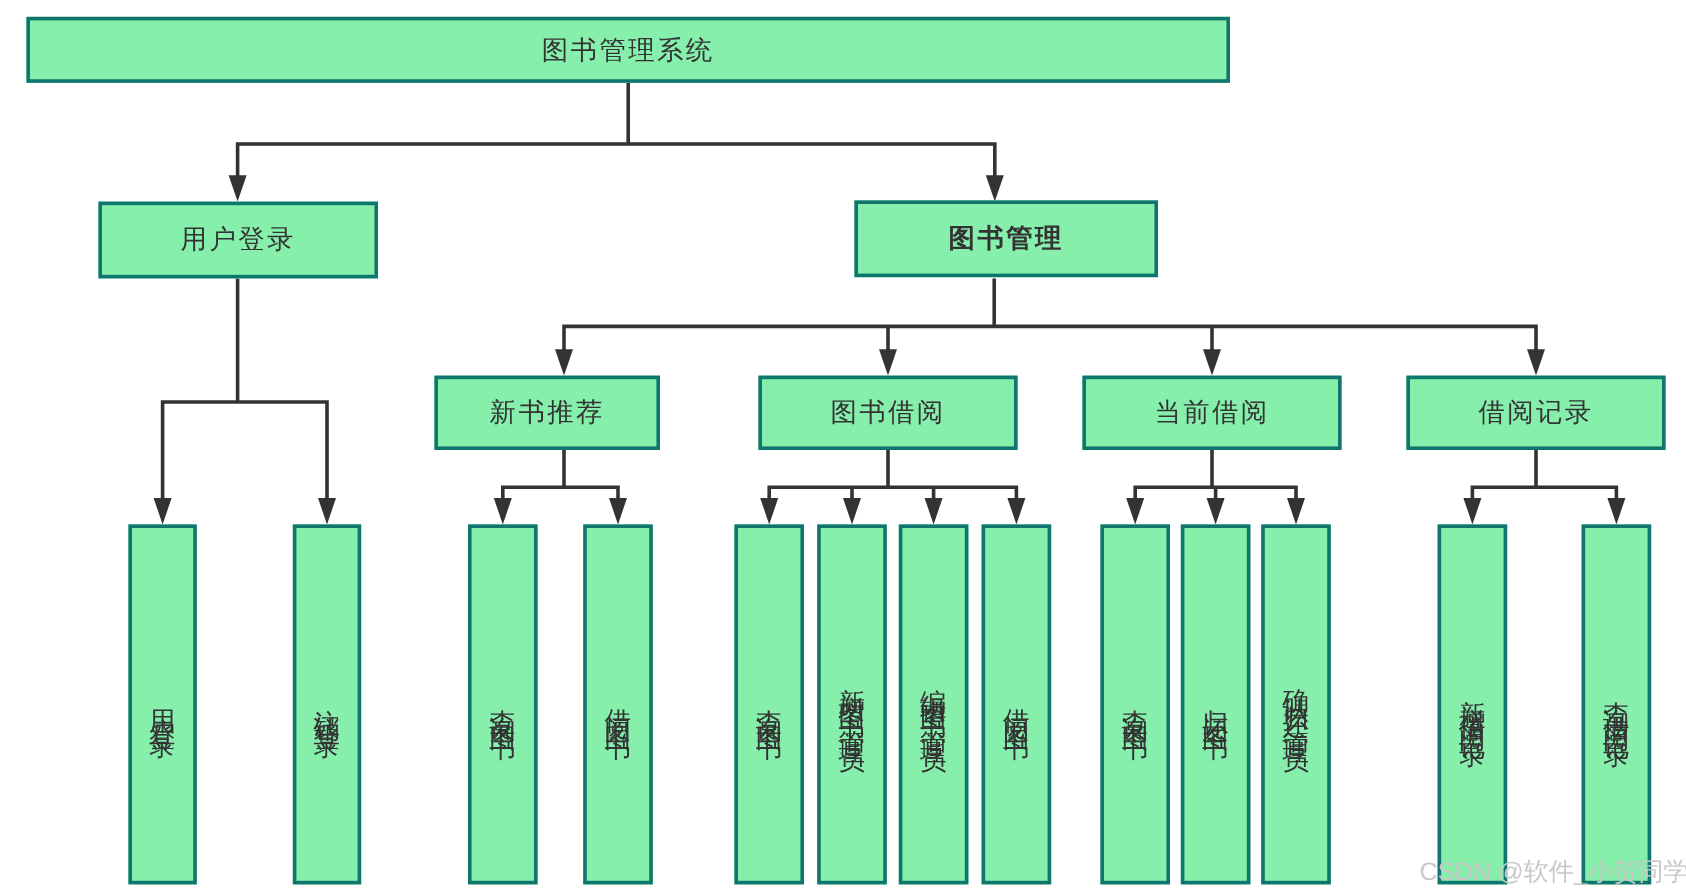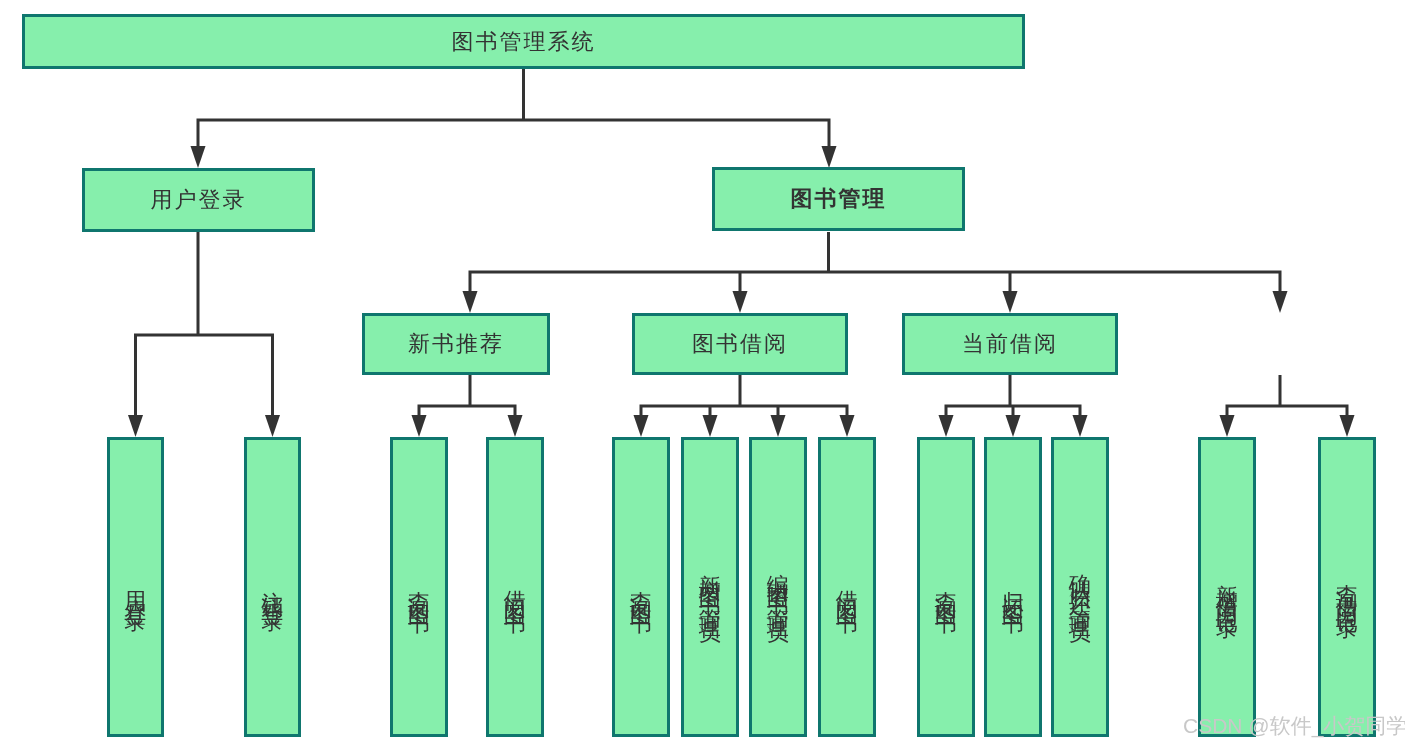--- a/index.html
+++ b/index.html
@@ -99,20 +99,21 @@
   </svg>
 
   <div class="box h-box" style="left:22px; top:14px; width:1003px; height:55px;">图书管理系统</div>
 
   <div class="box h-box" style="left:82px; top:168px; width:233px; height:64px;">用户登录</div>
   <div class="box h-box" style="left:712px; top:167px; width:253px; height:64px;font-weight:bold;">图书管理</div>
 
   <div class="box h-box" style="left:362px; top:313px; width:188px; height:62px;">新书推荐</div>
   <div class="box h-box" style="left:632px; top:313px; width:216px; height:62px;text-align:right;">图书借阅</div>
   <div class="box h-box" style="left:902px; top:313px; width:216px; height:62px;">当前借阅</div>
+  <div class="box h-box" style="left:1172px; top:313px; width:216px; height:62px;">借阅记录</div>
 
   <div class="box v-box" style="left:107px; top:437px; width:57px; height:300px;">用户登录</div>
   <div class="box v-box" style="left:244px; top:437px; width:57px; height:300px;">注销登录</div>
 
   <div class="box v-box" style="left:390px; top:437px; width:58px; height:300px;">查询图书</div>
   <div class="box v-box" style="left:486px; top:437px; width:58px; height:300px;">借阅图书</div>
 
   <div class="box v-box" style="left:612px; top:437px; width:58px; height:300px;">查询图书</div>
   <div class="box v-box" style="left:681px; top:437px; width:58px; height:300px;">新增图书（管理员）</div>
   <div class="box v-box" style="left:749px; top:437px; width:58px; height:300px;">编辑图书（管理员）</div>

